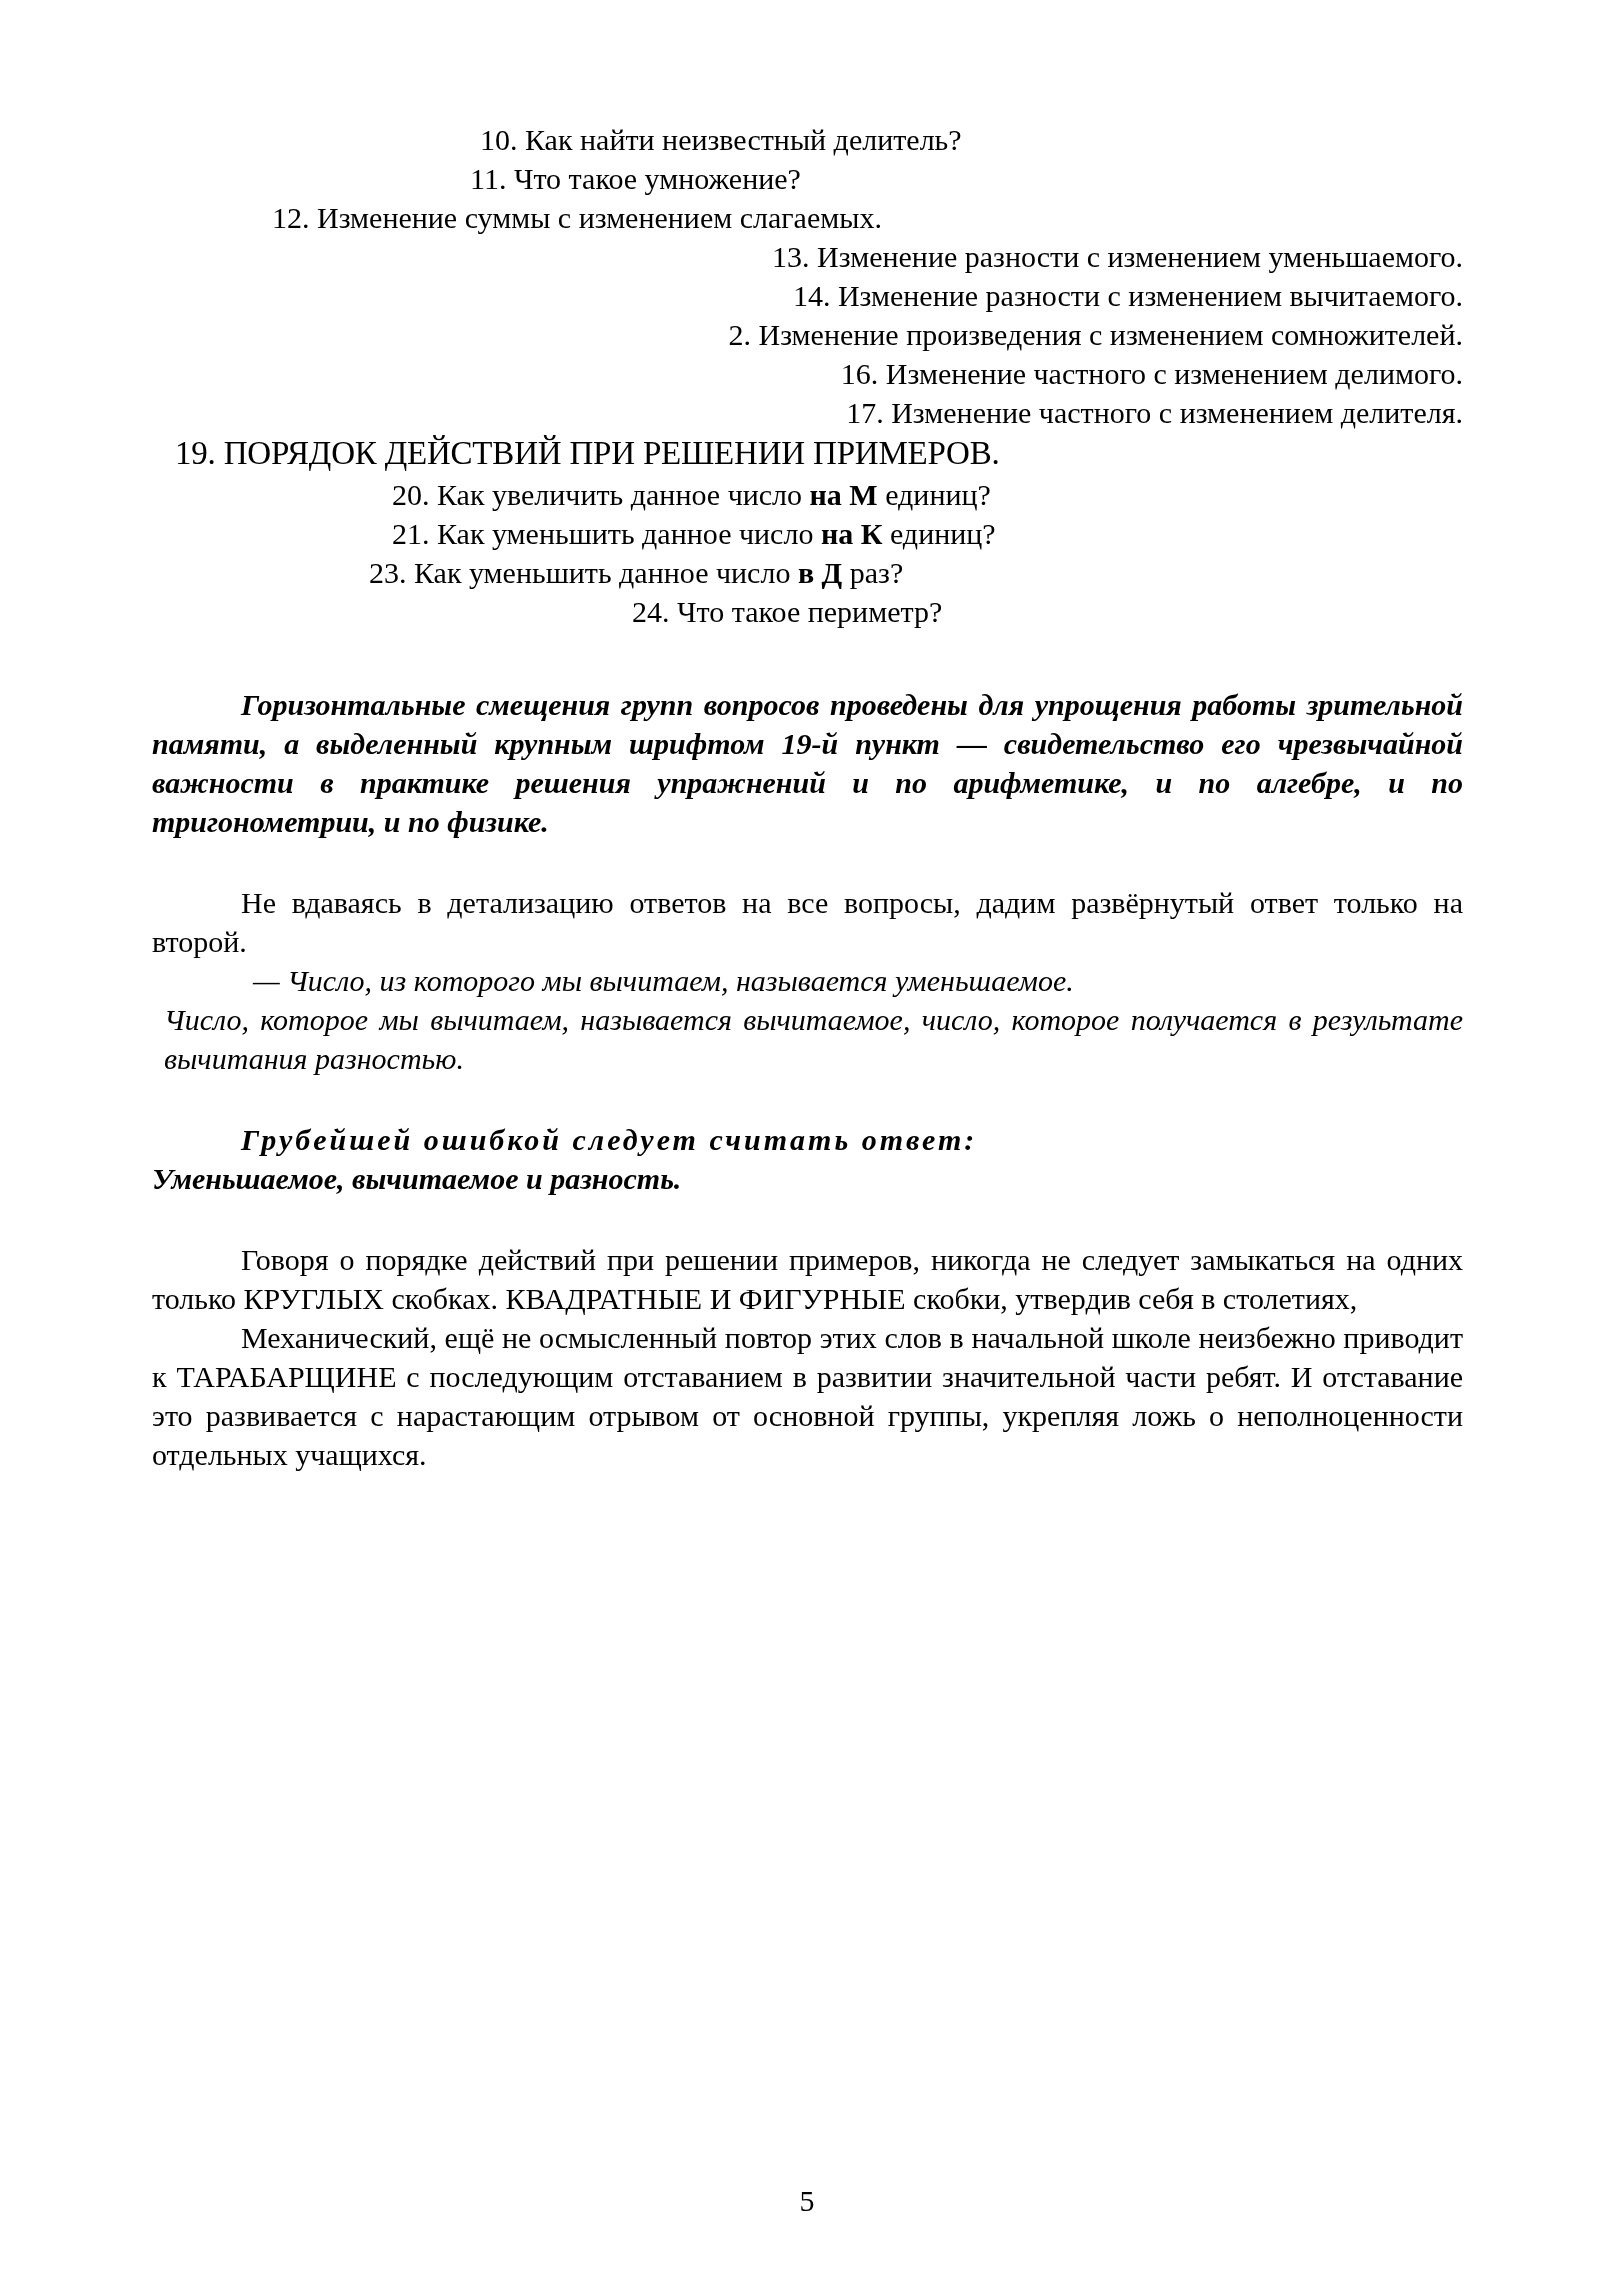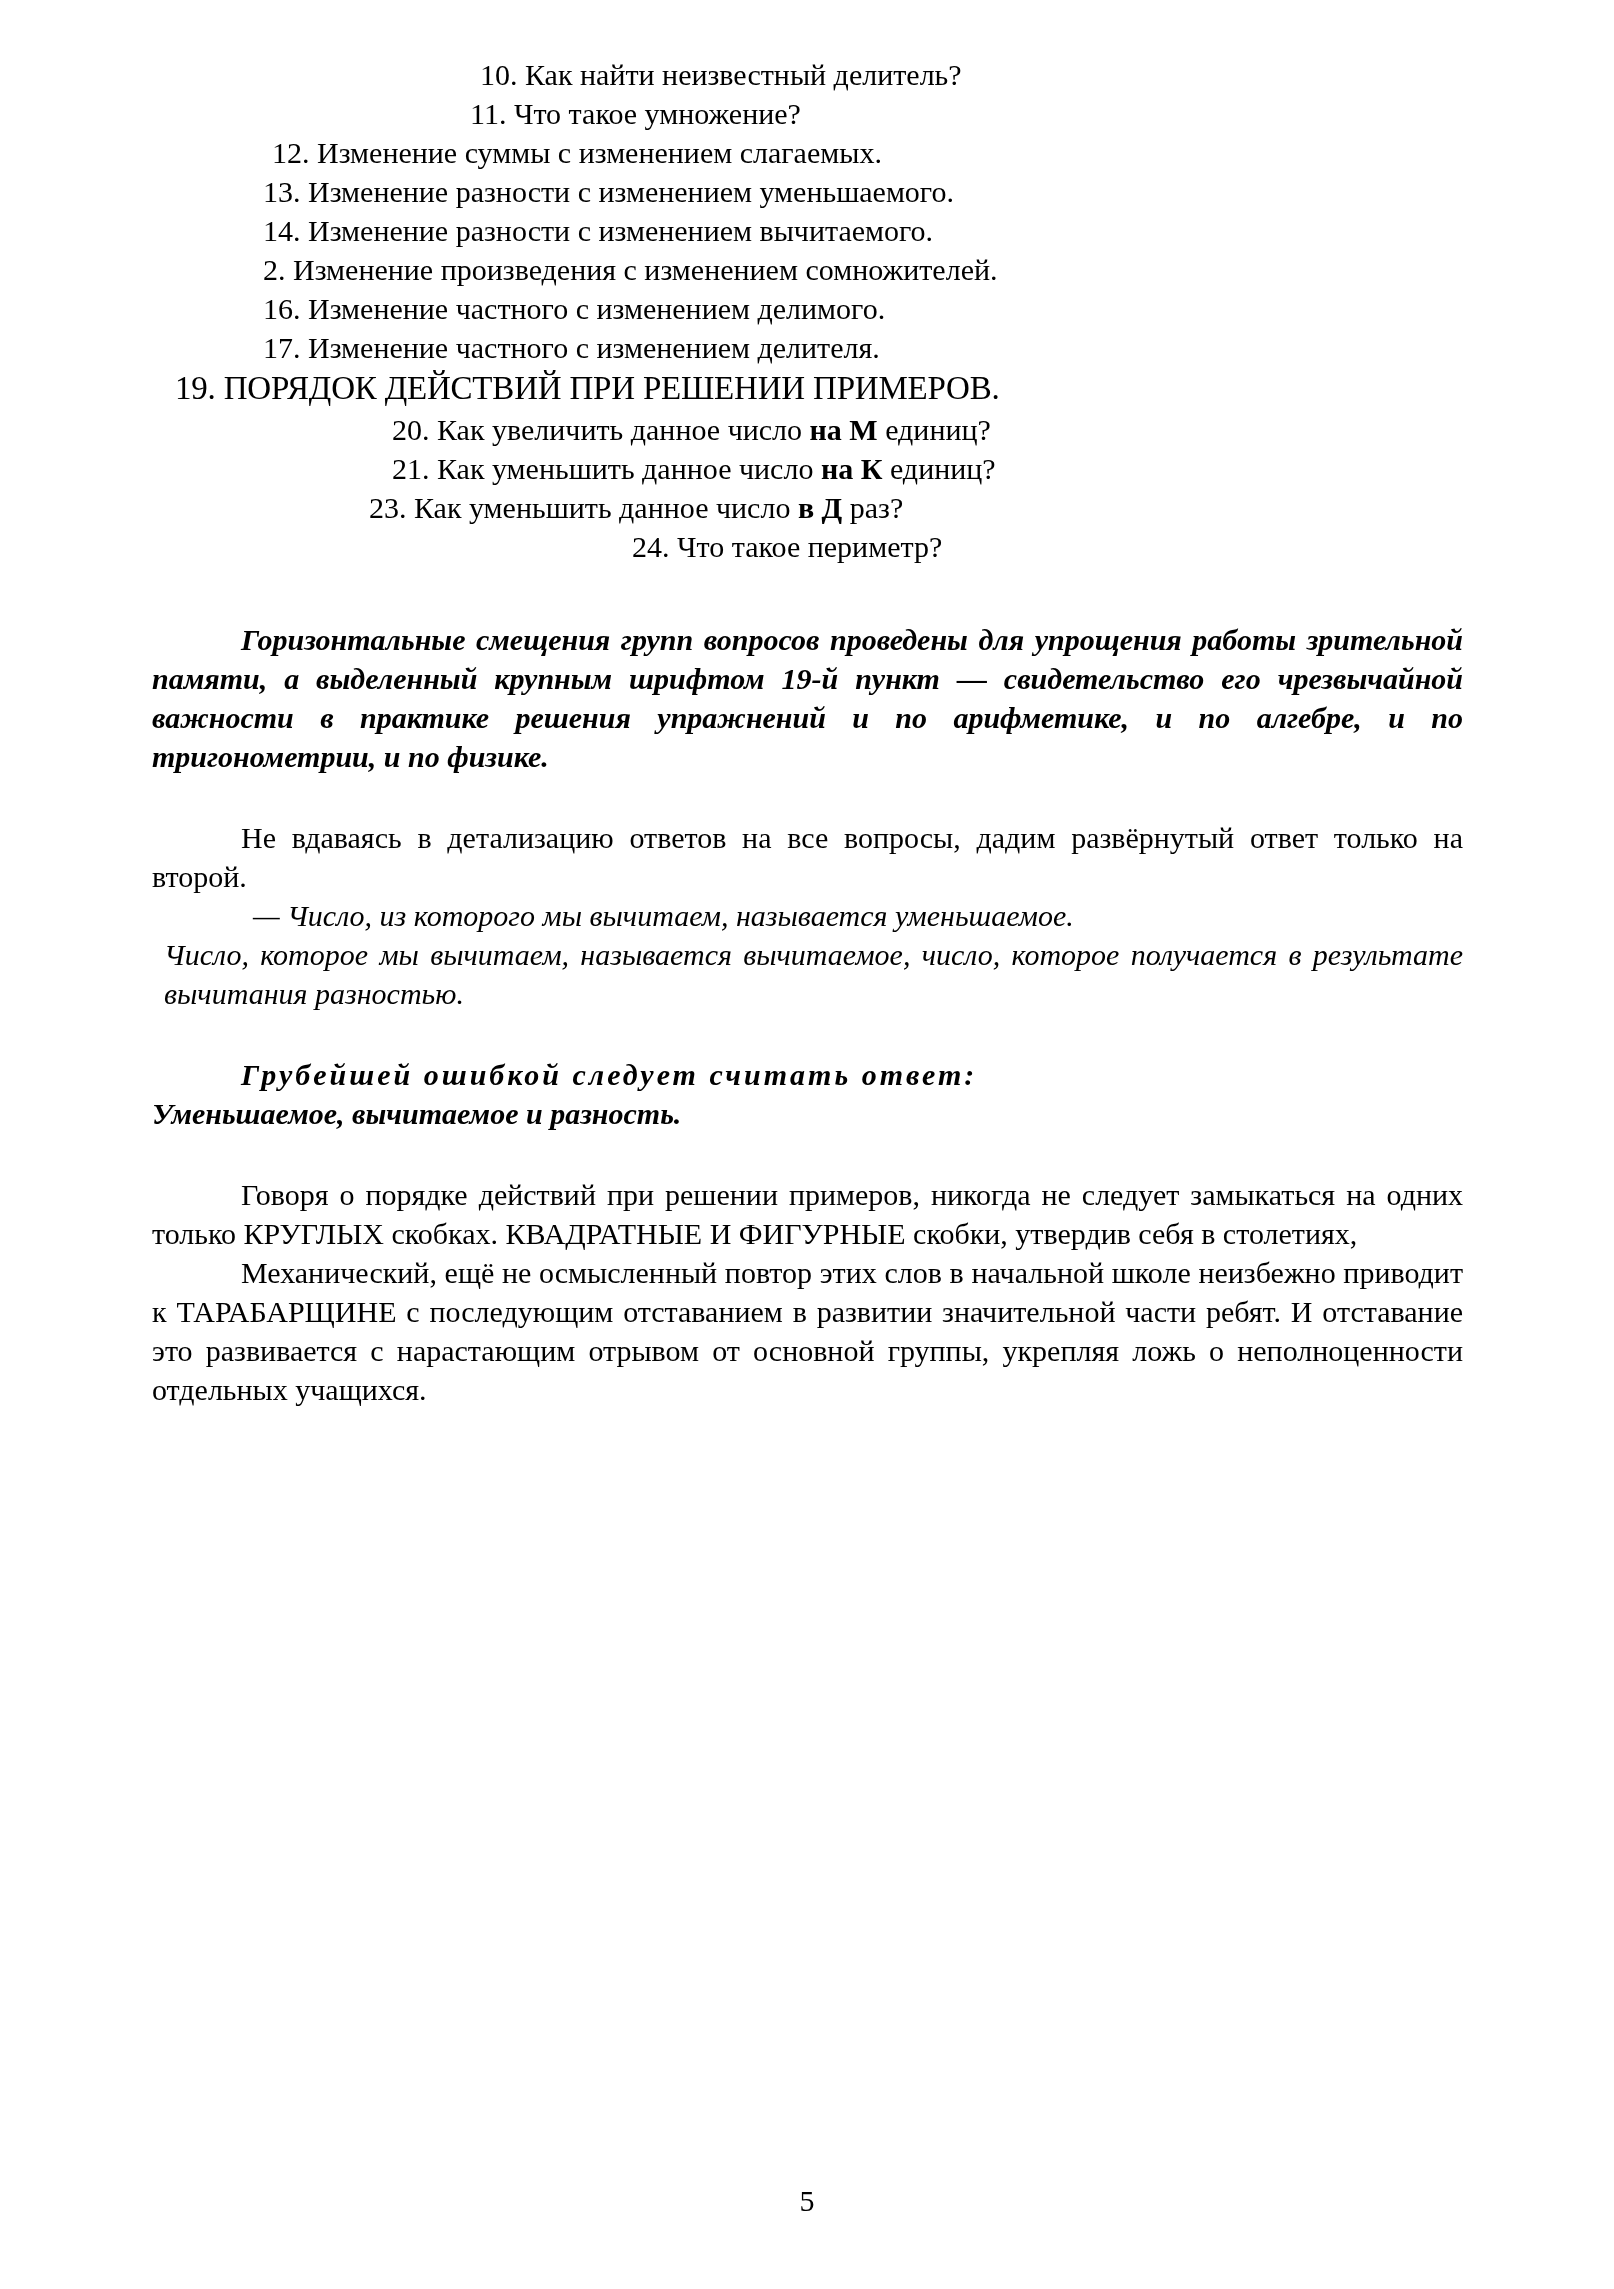--- a/index.html
+++ b/index.html
@@ -11,42 +11,42 @@
     width: 1614px;
     min-height: 2290px;
     font-family: "Liberation Serif", "DejaVu Serif", serif;
     color: #000000;
   }
   .page {
     position: relative;
     width: 1614px;
     min-height: 2290px;
     box-sizing: border-box;
-    padding: 55px 152px 74px 152px;
+    padding: 120px 152px 74px 152px;
   }
   .content {
     width: 1311px;
     margin: 0 auto;
   }
 
   
   .qlist {
     margin: 0;
     padding: 0;
     list-style: none;
   }
   .qline {
     font-size: 30px;
     line-height: 1.30;
     white-space: nowrap;
   }
   .indent-1 { padding-left: 328px; }
   .indent-2 { padding-left: 318px; }
   .indent-3 { padding-left: 120px; }
-  .indent-4 { padding-left: 111px; }
+  .indent-4 { padding-left: 111px; text-align: right; }
   .indent-7 { padding-left: 240px; }
   .indent-8 { padding-left: 217px; }
   .indent-9 { padding-left: 480px; }
 
   .qwrap {
     font-size: 30px;
     line-height: 1.30;
     text-align: justify;
     text-indent: 48px;
   }

